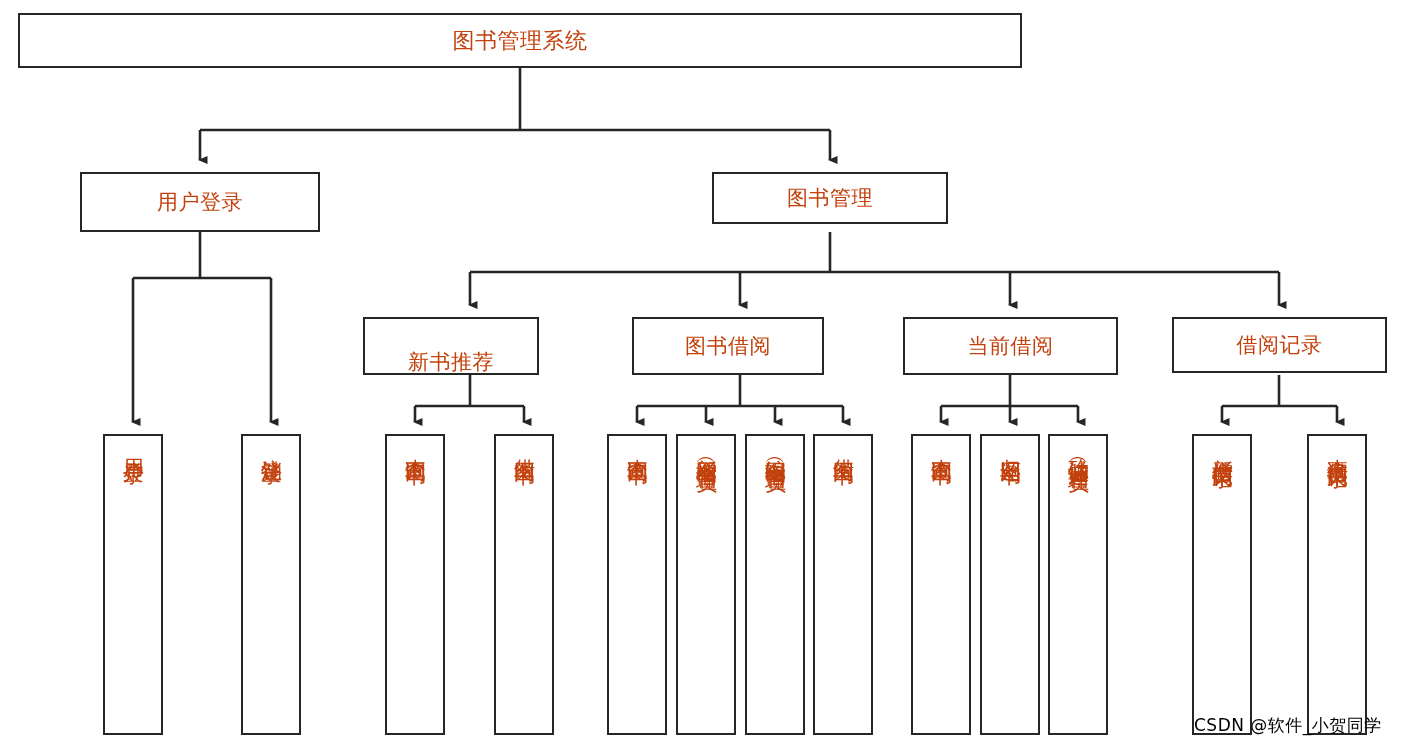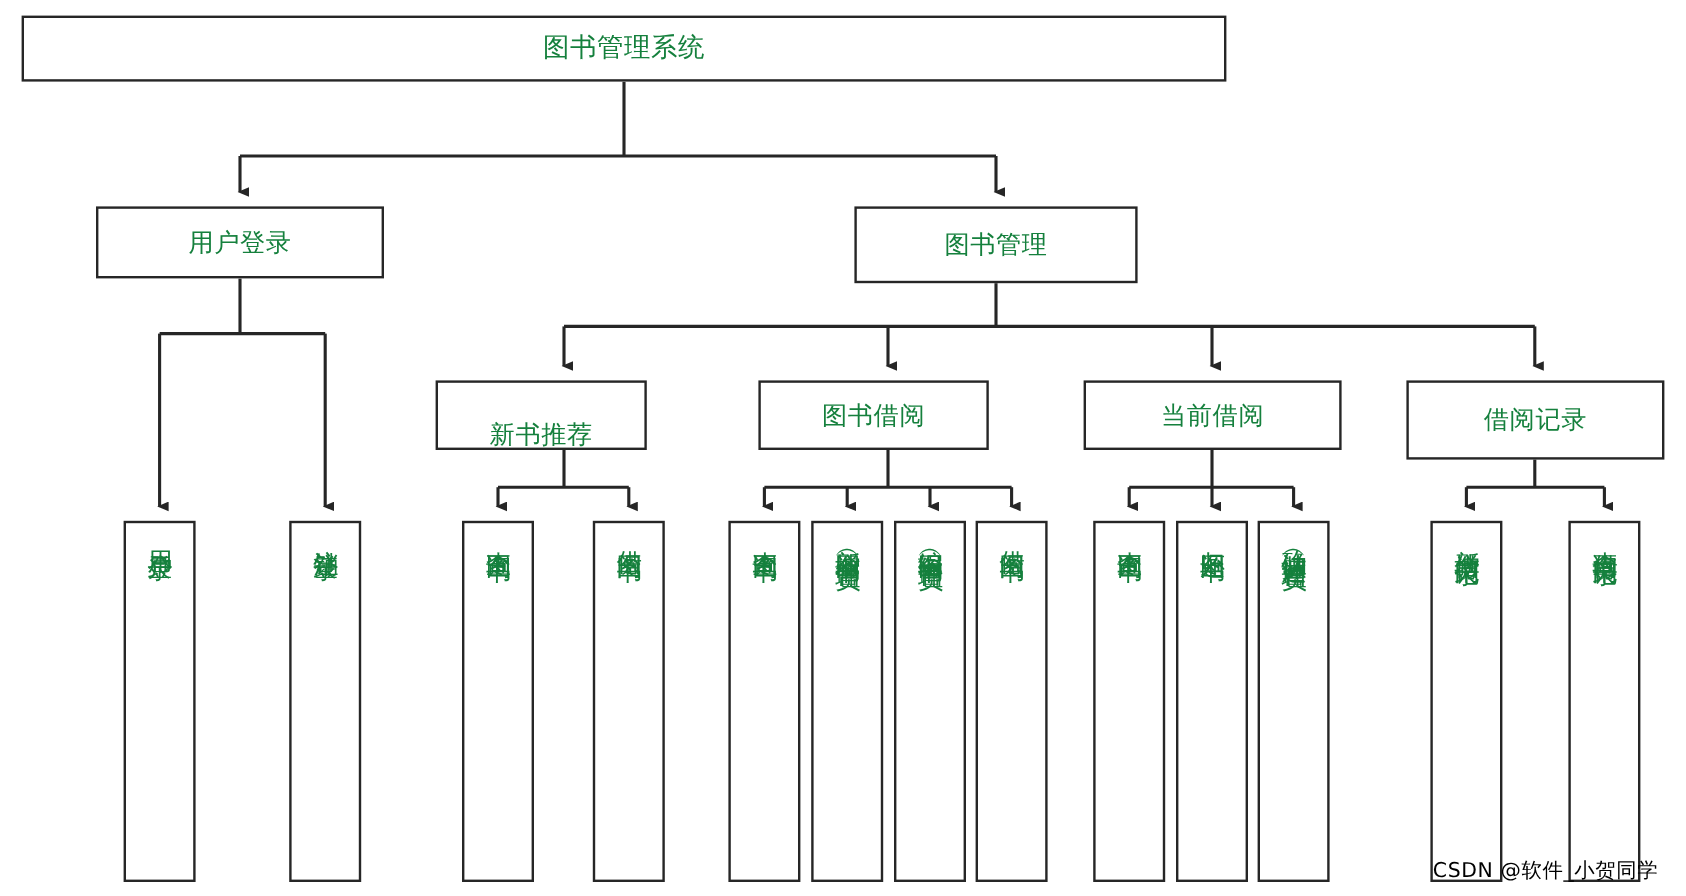--- a/index.html
+++ b/index.html
@@ -26,21 +26,21 @@
     height: 747px;
   }
   .node {
     position: absolute;
     box-sizing: border-box;
     background: #ffffff;
     border: 2px solid #262626;
     display: flex;
     align-items: center;
     justify-content: center;
-    color: #15803d;
+    color: #c2410c;
   }
   .node .label {
     display: block;
     text-align: center;
     line-height: 1.05;
     white-space: nowrap;
   }
   .node.horiz .label {
     writing-mode: horizontal-tb;
     font-size: 21px;
@@ -124,34 +124,34 @@
     </g>
   </svg>
 
   <div class="node horiz root" style="left:18px; top:13px; width:1004px; height:55px;">
     <span class="label">图书管理系统</span>
   </div>
 
   <div class="node horiz" style="left:80px; top:172px; width:240px; height:60px;">
     <span class="label">用户登录</span>
   </div>
-  <div class="node horiz" style="left:712px; top:172px; width:236px; height:64px;">
+  <div class="node horiz" style="left:712px; top:172px; width:236px; height:52px;">
     <span class="label">图书管理</span>
   </div>
 
   <div class="node horiz" style="left:363px; top:317px; width:176px; height:58px;align-items:flex-end;">
     <span class="label">新书推荐</span>
   </div>
   <div class="node horiz" style="left:632px; top:317px; width:192px; height:58px;">
     <span class="label">图书借阅</span>
   </div>
   <div class="node horiz" style="left:903px; top:317px; width:215px; height:58px;">
     <span class="label">当前借阅</span>
   </div>
-  <div class="node horiz" style="left:1172px; top:317px; width:215px; height:66px;">
+  <div class="node horiz" style="left:1172px; top:317px; width:215px; height:56px;">
     <span class="label">借阅记录</span>
   </div>
 
   <div class="node vert" style="left:103px; top:434px; width:60px; height:301px;">
     <span class="label">用户登录</span>
   </div>
   <div class="node vert" style="left:241px; top:434px; width:60px; height:301px;">
     <span class="label">注销登录</span>
   </div>
 

